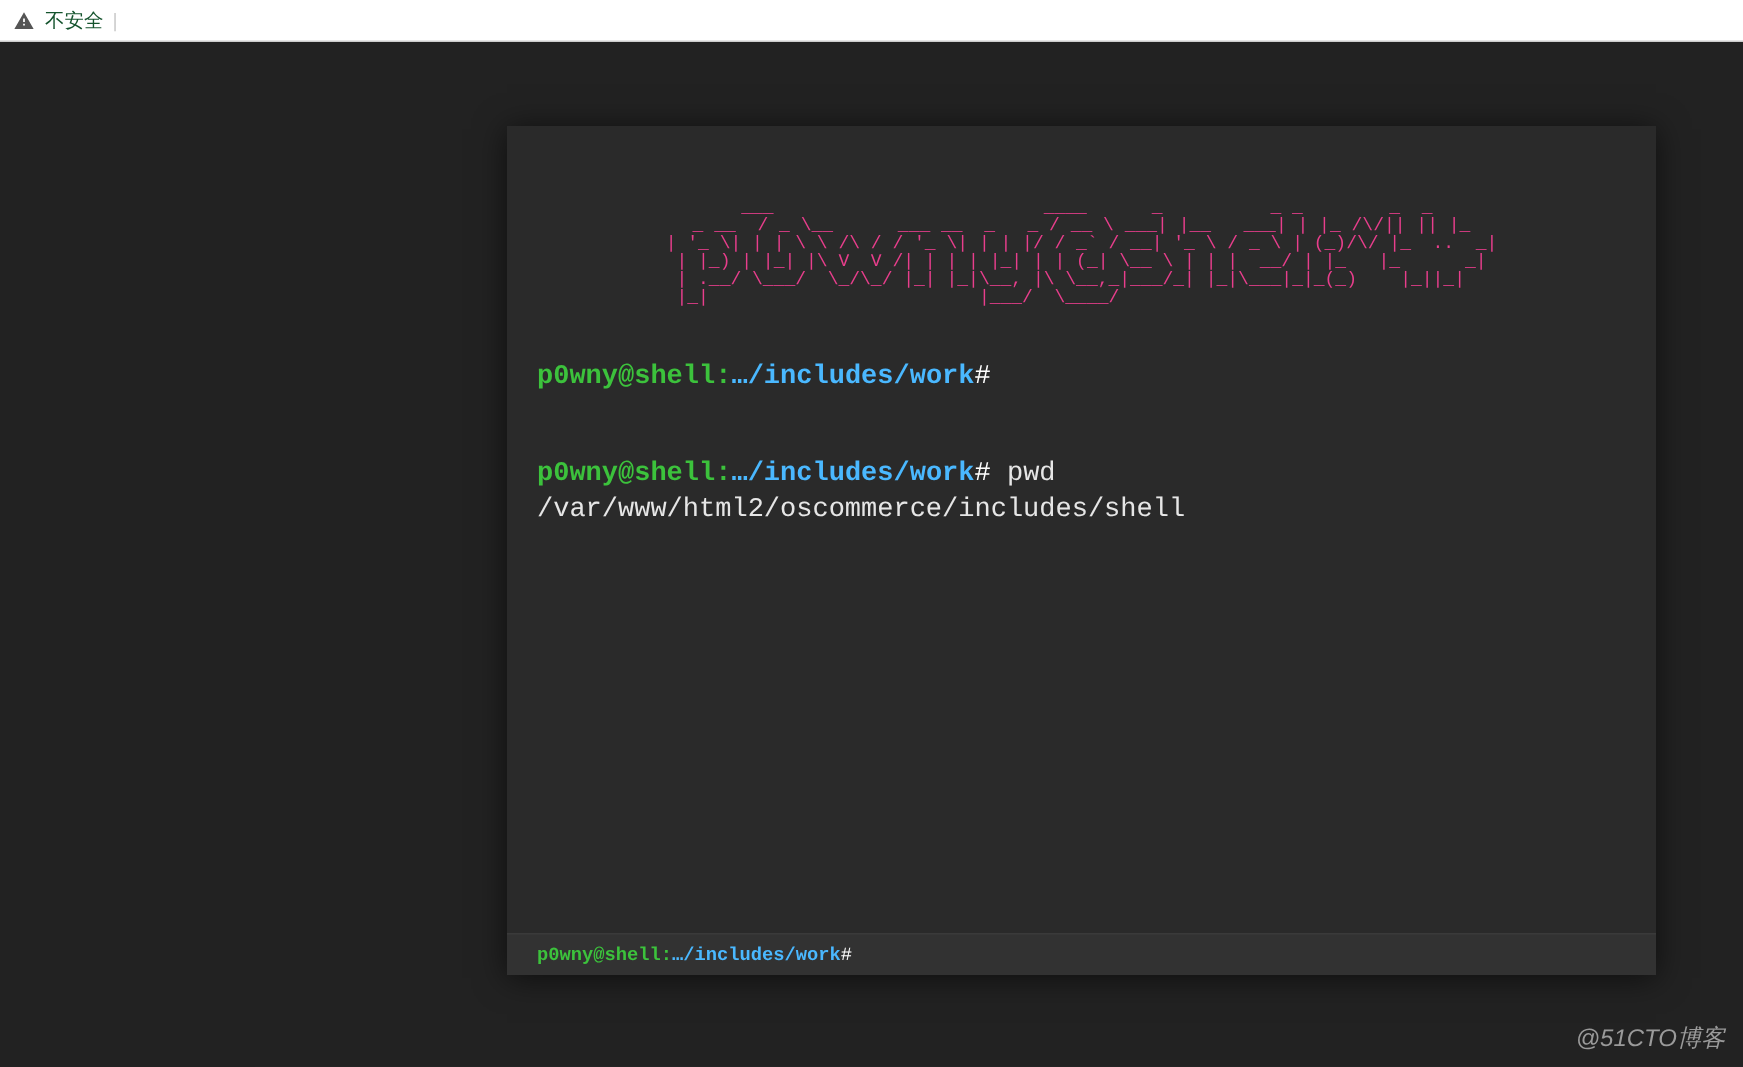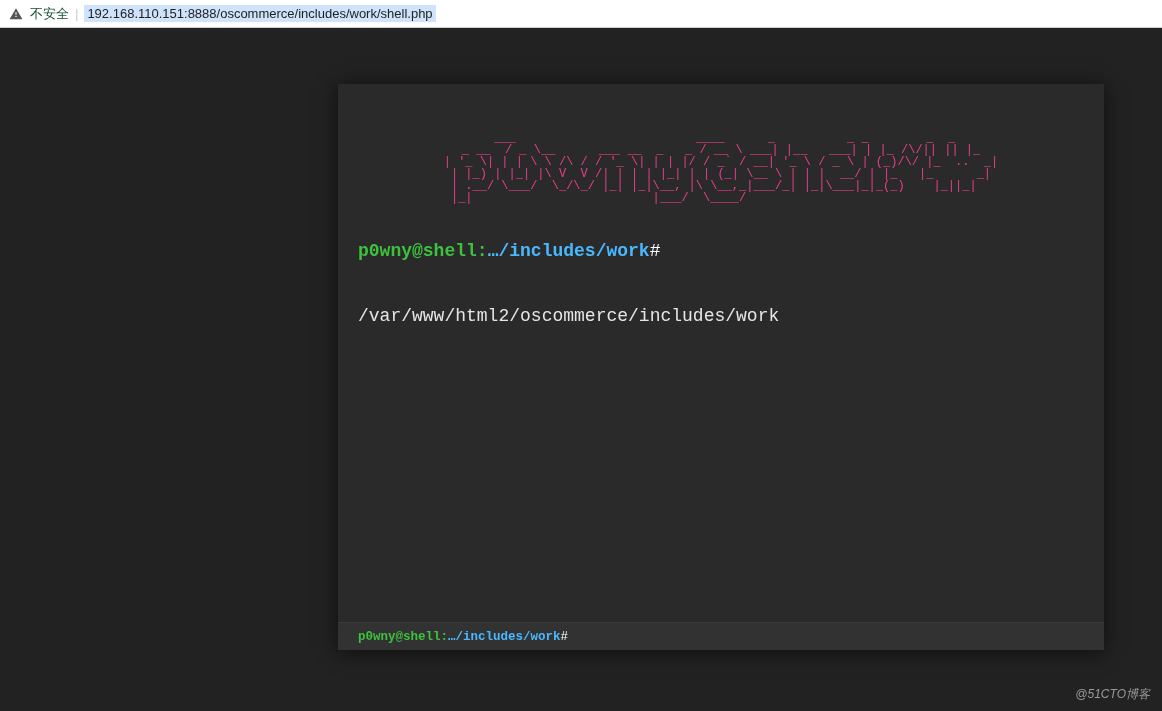--- a/index.html
+++ b/index.html
@@ -86,36 +86,35 @@
     }
     .input-row input {
       flex: 1; background: transparent; border: none; outline: none;
       color: #e6e6e6; font-family: inherit; font-size: inherit;
       margin-left: 6px;
     }
     .watermark {
       position: absolute;
       right: 12px; bottom: 8px;
       color: #9a9a9a;
-      font-size: 12px;
+      font-size: 16px;
       font-style: italic;
     }
   </style>
 </head>
 <body>
 
 <div class="address-bar">
   <span class="warn-icon">
     <svg viewBox="0 0 24 24" width="14" height="14">
         <path fill="#555" d="M12 2L1 21h22L12 2zm1 15h-2v-2h2v2zm0-4h-2V9h2v4z"></path>
       </svg>
   </span>
   <span class="not-secure">不安全</span>
   <span class="sep">|</span>
-  <span class="url-hl">192.168.110.151:8888/oscommerce/includes/work/shell.php</span>
 </div>
 
 <div class="page">
 
   <div class="shell-container">
 
     <pre class="ascii-banner">    ___                         ____      _          _ _        _  _   
  _ __  / _ \__      ___ __  _   _ / __ \ ___| |__   ___| | |_ /\/|| || |_ 
 | '_ \| | | \ \ /\ / / '_ \| | | |/ / _` / __| '_ \ / _ \ | (_)/\/ |_  ..  _|
 | |_) | |_| |\ V  V /| | | | |_| | | (_| \__ \ | | |  __/ | |_   |_      _|
@@ -124,21 +123,22 @@
 
     <div class="term-body">
 
       <div class="line"><span class="prompt-user">p0wny@shell</span><span class="prompt-user">:</span><span class="prompt-path">…/includes/work</span><span class="prompt-sharp">#</span> <span class="cmd"></span></div>
 
       <div class="gap"></div>
 
 
       <div class="gap-sm"></div>
 
-      <div class="line out">/var/www/html2/oscommerce/includes/work</div>
+      <div class="line"><span class="prompt-user">p0wny@shell</span><span class="prompt-user">:</span><span class="prompt-path">…/includes/work</span><span class="prompt-sharp">#</span> <span class="cmd">pwd</span></div>
+      <div class="line out">/var/www/html2/oscommerce/includes/shell</div>
 
     </div>
 
     <div class="input-row">
       <span class="prompt-user">p0wny@shell</span>
         <span class="prompt-user">:</span>
         <span class="prompt-path">…/includes/work</span>
         <span class="prompt-sharp">#</span>
       <input type="text" value="" style="">
     </div>

